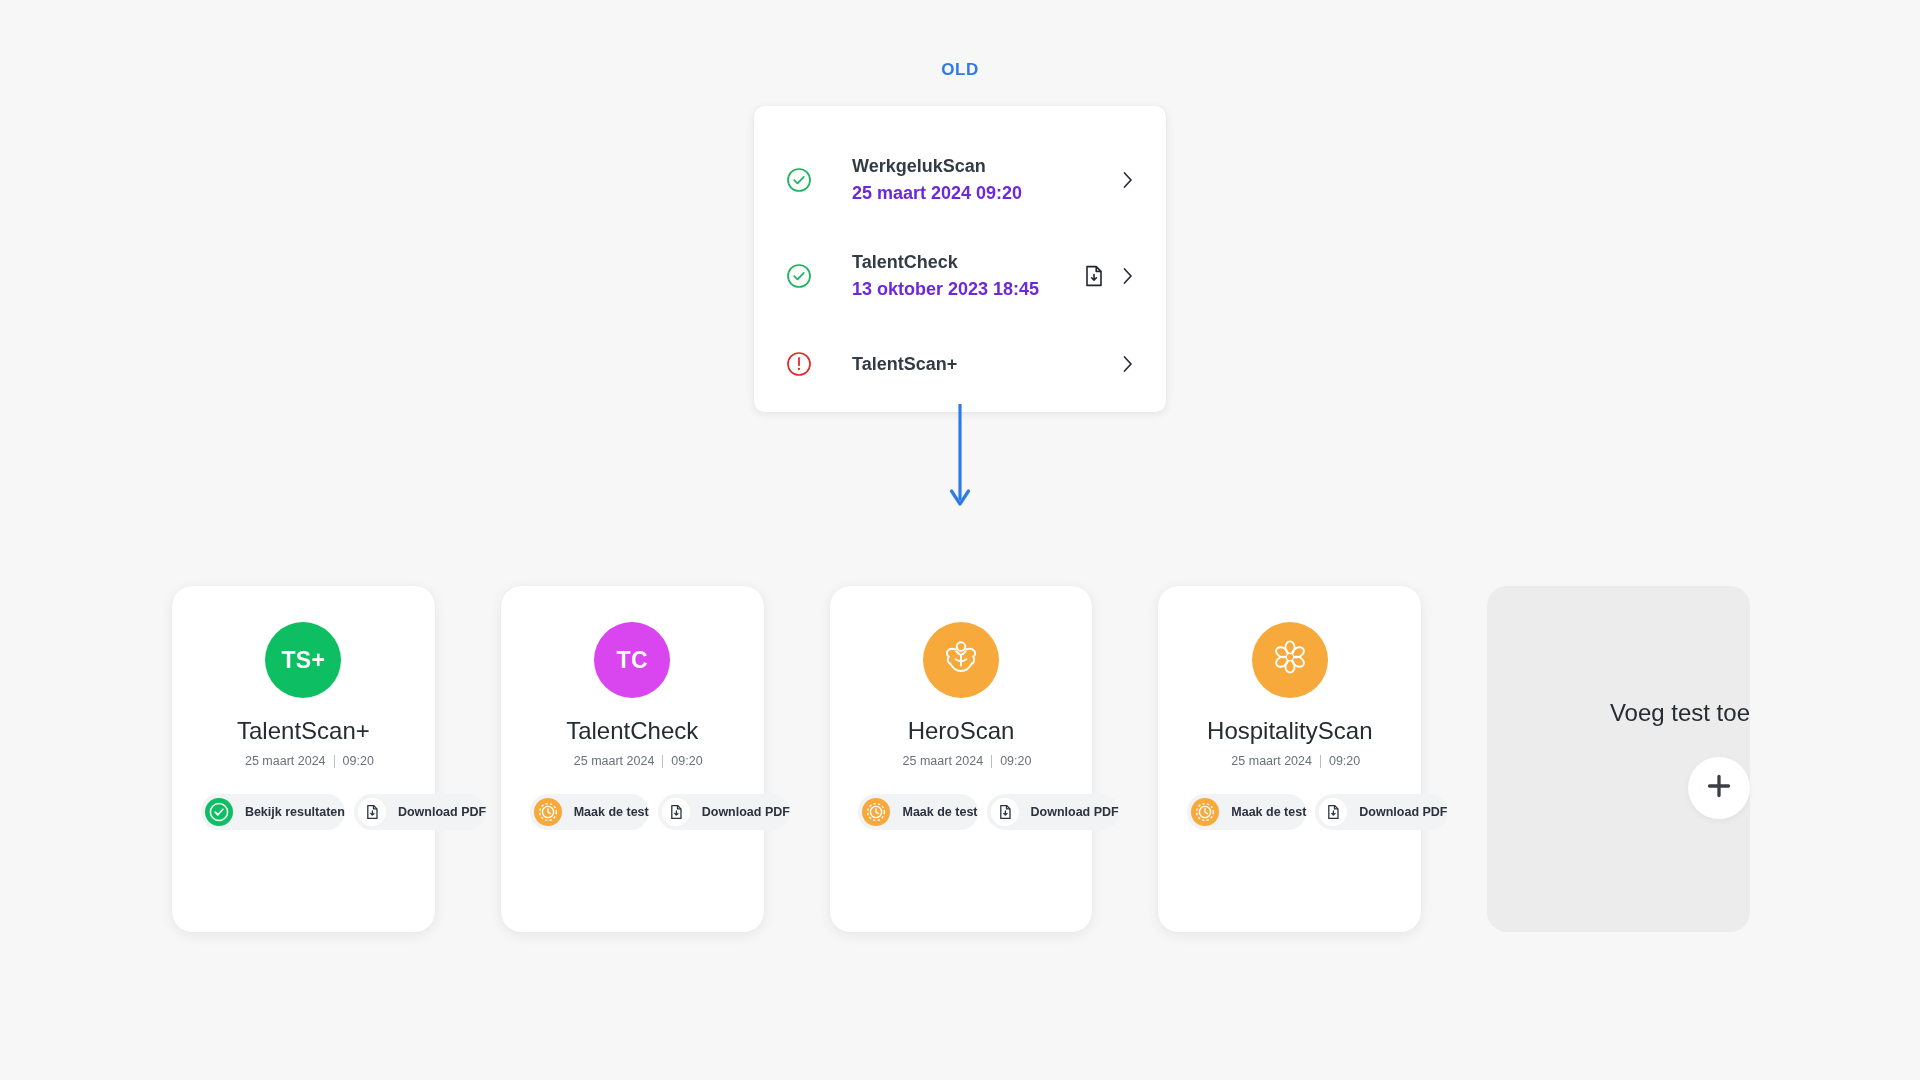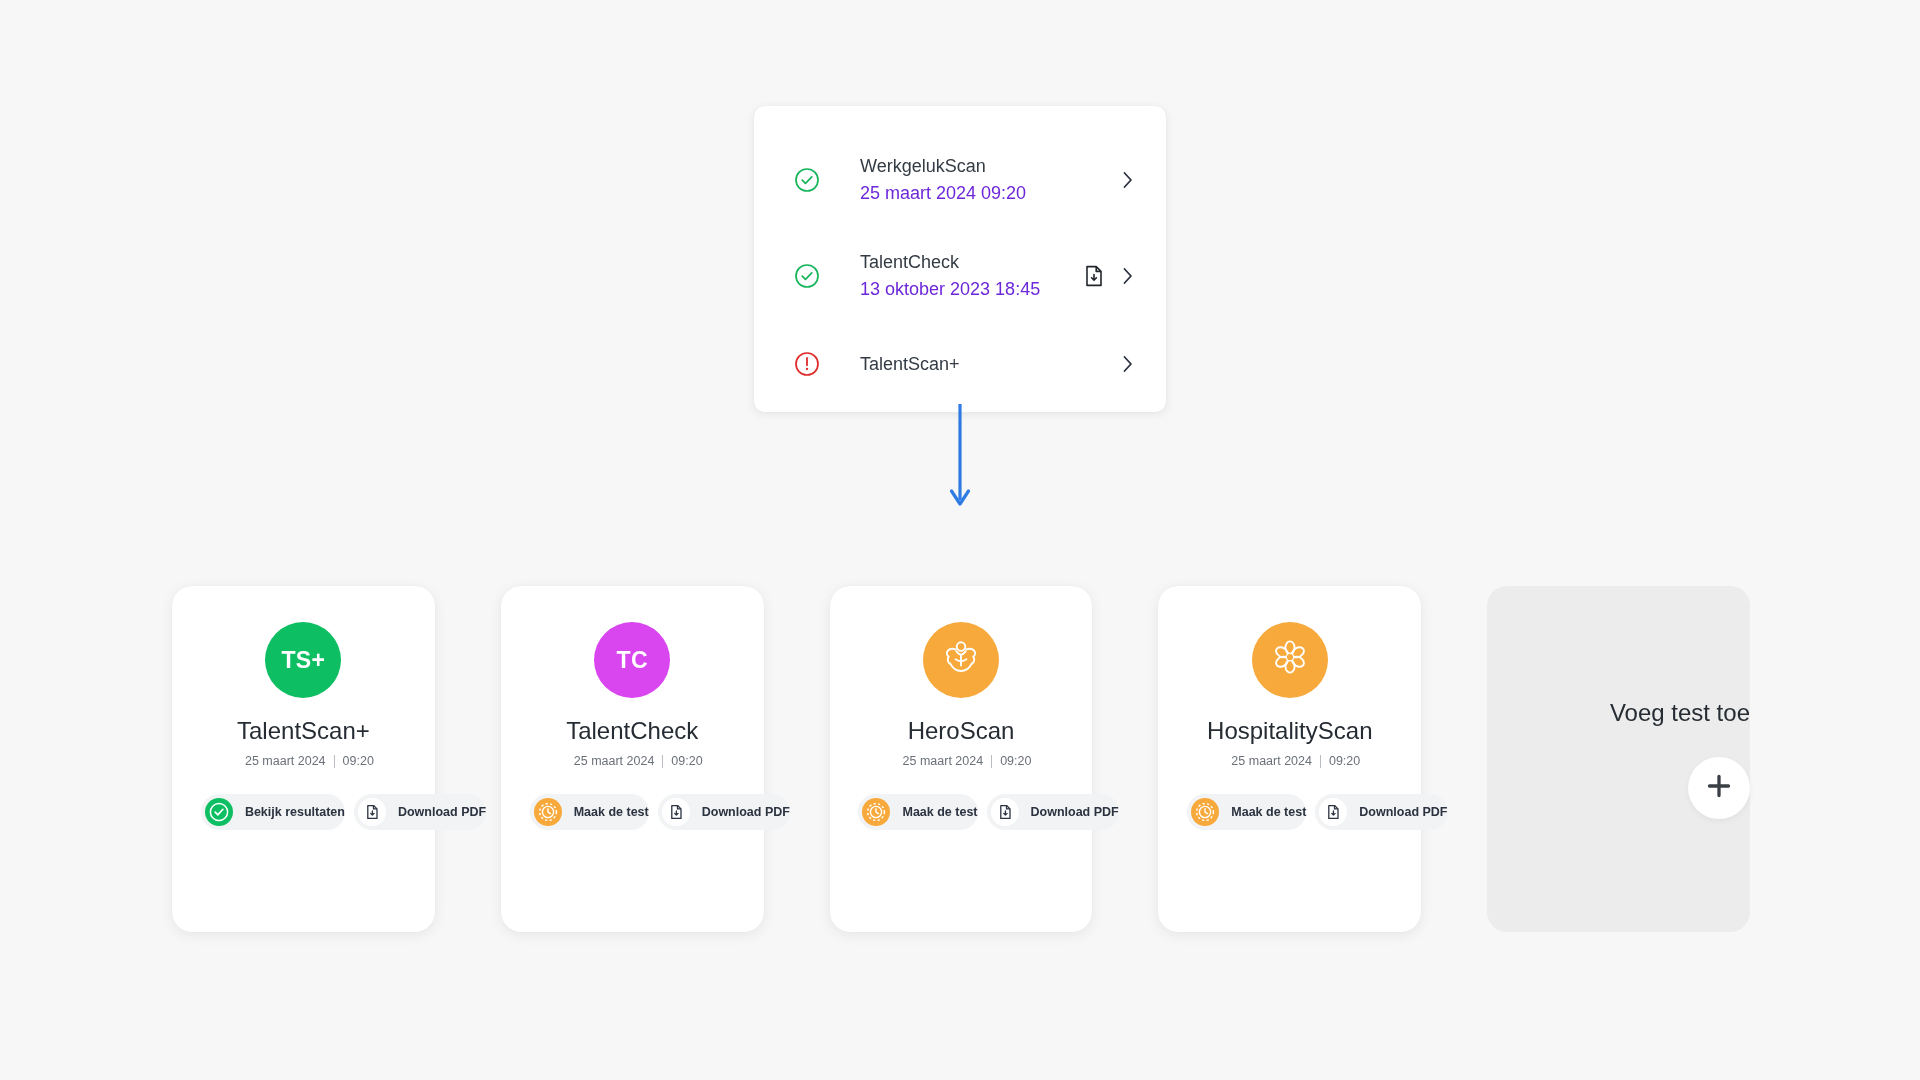--- a/index.html
+++ b/index.html
@@ -33,21 +33,22 @@
     border-radius: 10px;
     box-shadow: 0 2px 10px rgba(0,0,0,0.08), 0 0 1px rgba(0,0,0,0.10);
     padding: 0;
   }
   .old-row {
     position: absolute;
     left: 0; right: 0;
     height: 72px;
     display: flex;
     align-items: center;
-    padding: 0 28px 0 40px;
+    padding: 0 28px 0 32px;
+    font-weight: bold;
   }
   .old-row-1 { top: 38px; }
   .old-row-2 { top: 134px; }
   .old-row-3 { top: 222px; }
 
   .status-icon { width: 26px; height: 26px; flex: 0 0 26px; }
   .old-texts { margin-left: 40px; flex: 1 1 auto; }
   .old-title {
     font-size: 18px; color: #333b45; line-height: 27px; white-space: nowrap;
   }
@@ -176,20 +177,21 @@
     align-items: center;
     justify-content: center;
     box-shadow: 0 2px 6px rgba(0,0,0,0.05);
   }
 </style>
 </head>
 <body>
 
 <div class="stage">
 
+  <div class="section-label label-old">OLD</div>
 
   <div class="old-card">
 
     <div class="old-row old-row-1">
       <span class="status-icon">
         <svg viewBox="0 0 26 26" width="26" height="26">
           <circle cx="13" cy="13" r="11" fill="none" stroke="#19b55c" stroke-width="1.7"></circle>
           <path d="M8.2 13.2 L11.5 16.4 L17.8 9.8" fill="none" stroke="#19b55c" stroke-width="1.7" stroke-linecap="round" stroke-linejoin="round"></path>
         </svg>
       </span>

